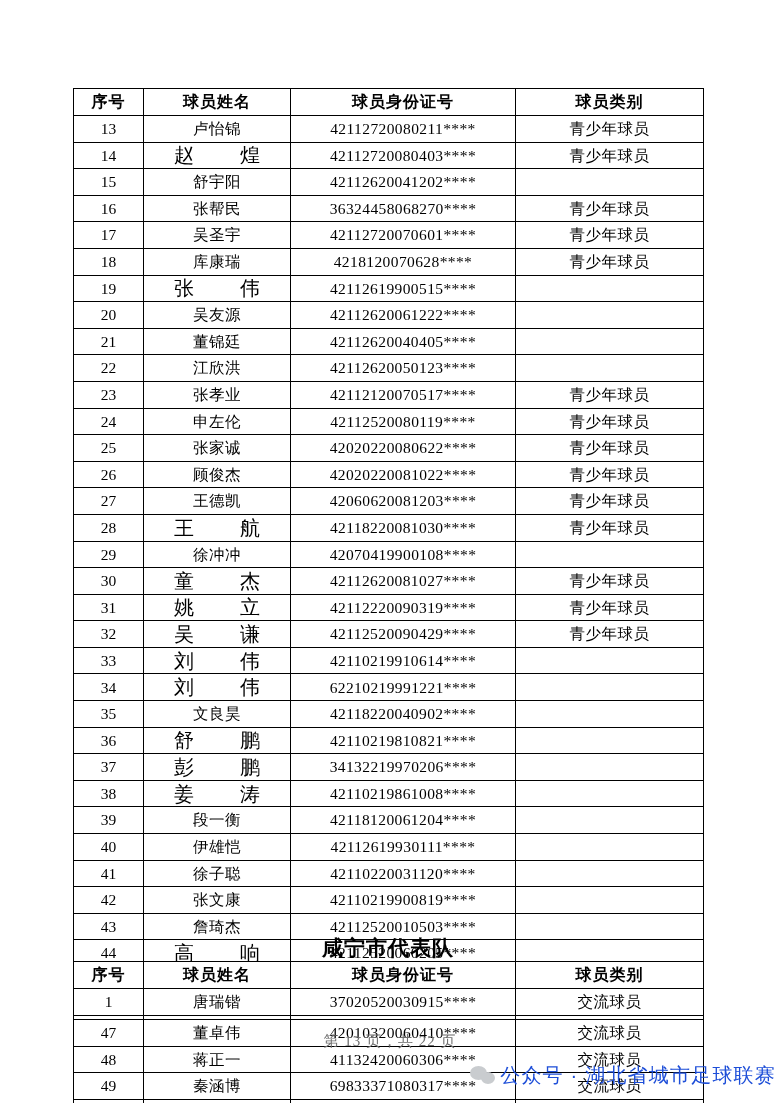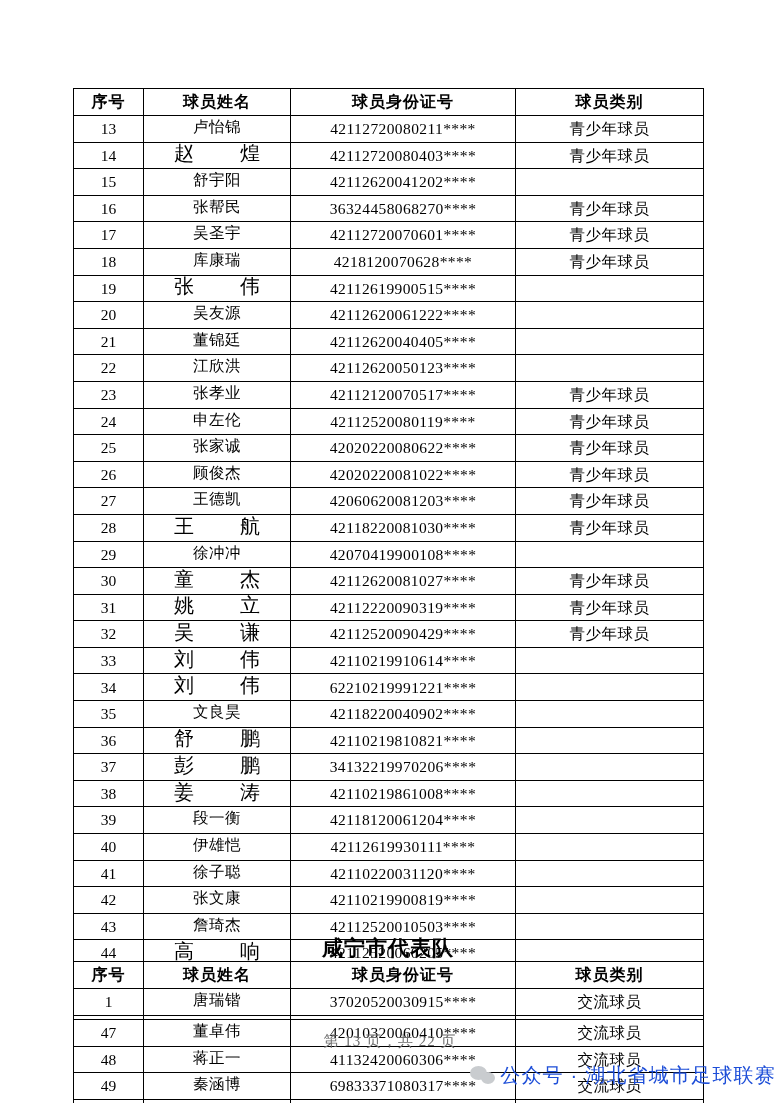--- a/index.html
+++ b/index.html
@@ -62,21 +62,21 @@
   
   .roster-table tbody tr td {
     height: 25.6px;
     font-size: 15.5px;
   }
   .cell-idx {
     font-family: "Liberation Serif", "DejaVu Serif", serif;
     font-size: 15px;
   }
   .cell-name {
-    font-family: Liberation Mono, monospace;
+    font-family: Liberation Sans, sans-serif;
     font-size: 16px;
     letter-spacing: 0.5px;
   }
   
   .cell-name.spread {
     letter-spacing: 0;
   }
   .cell-name.spread span.n {
     display: inline-block;
     width: 86px;

